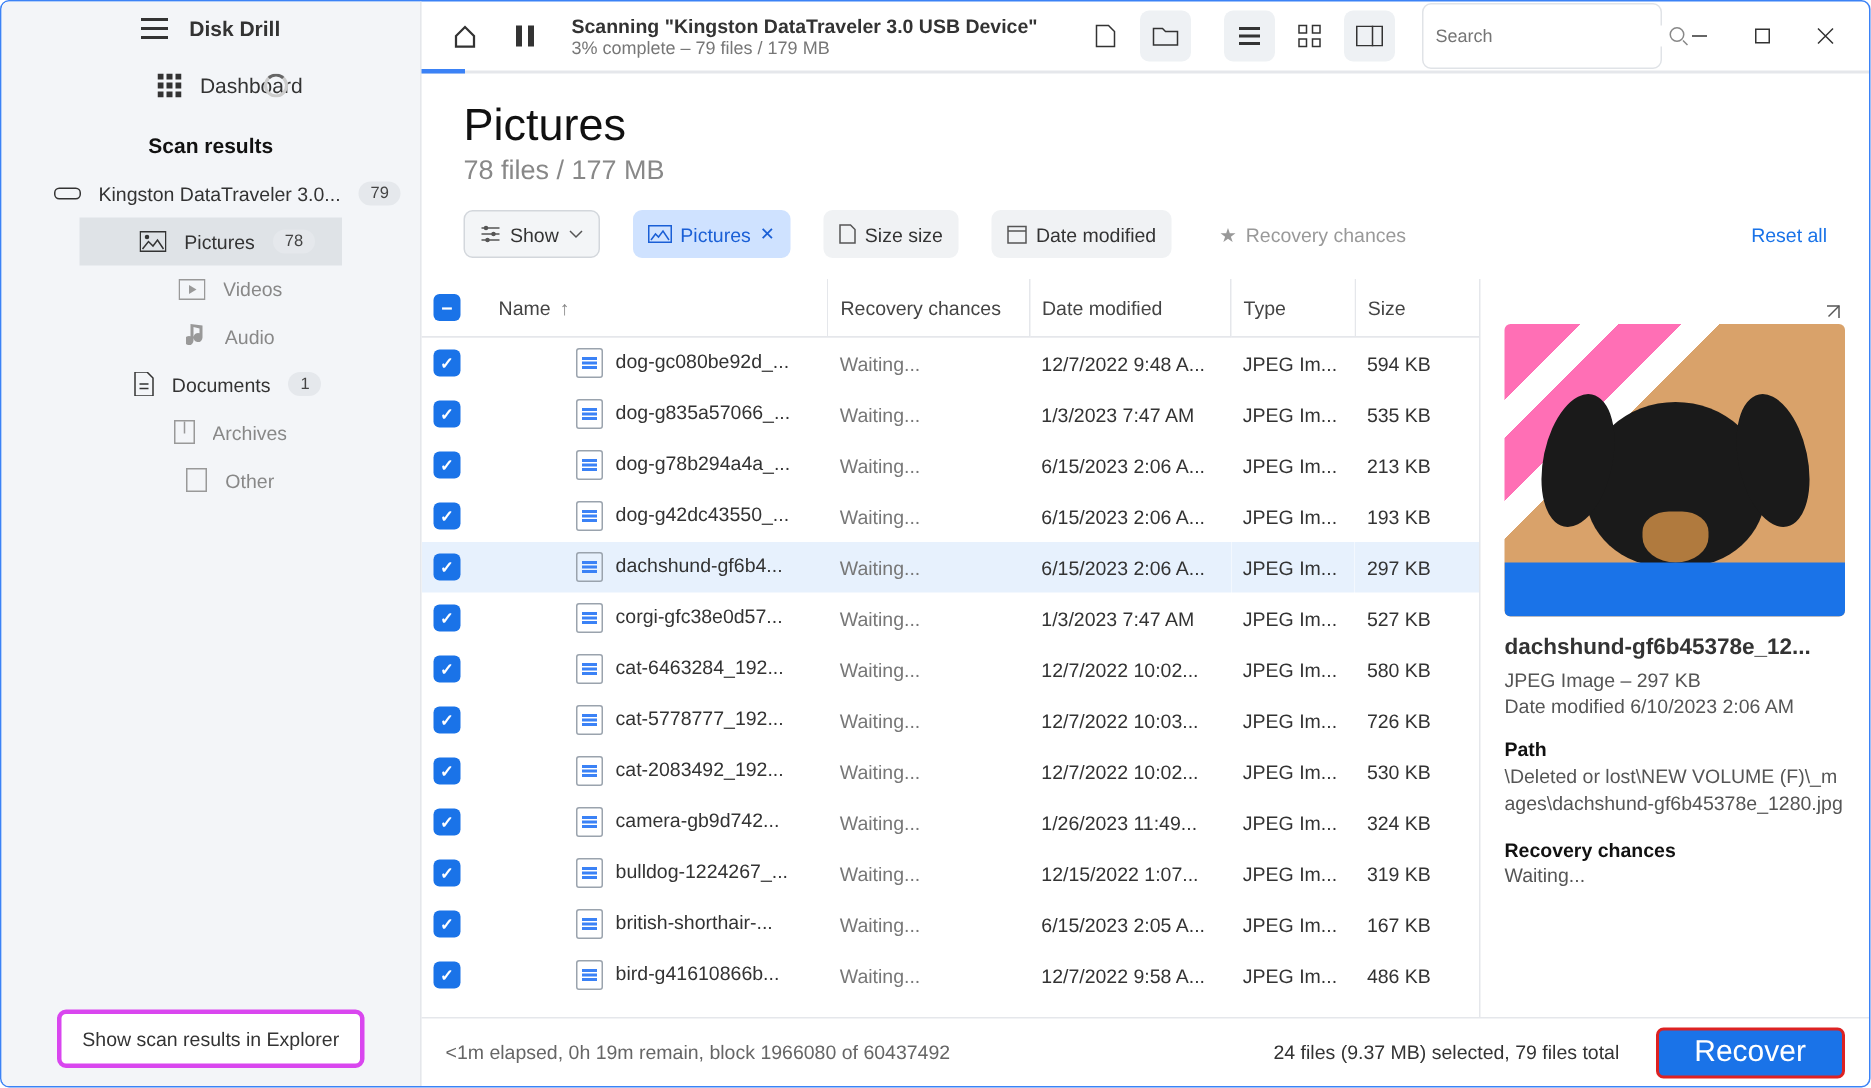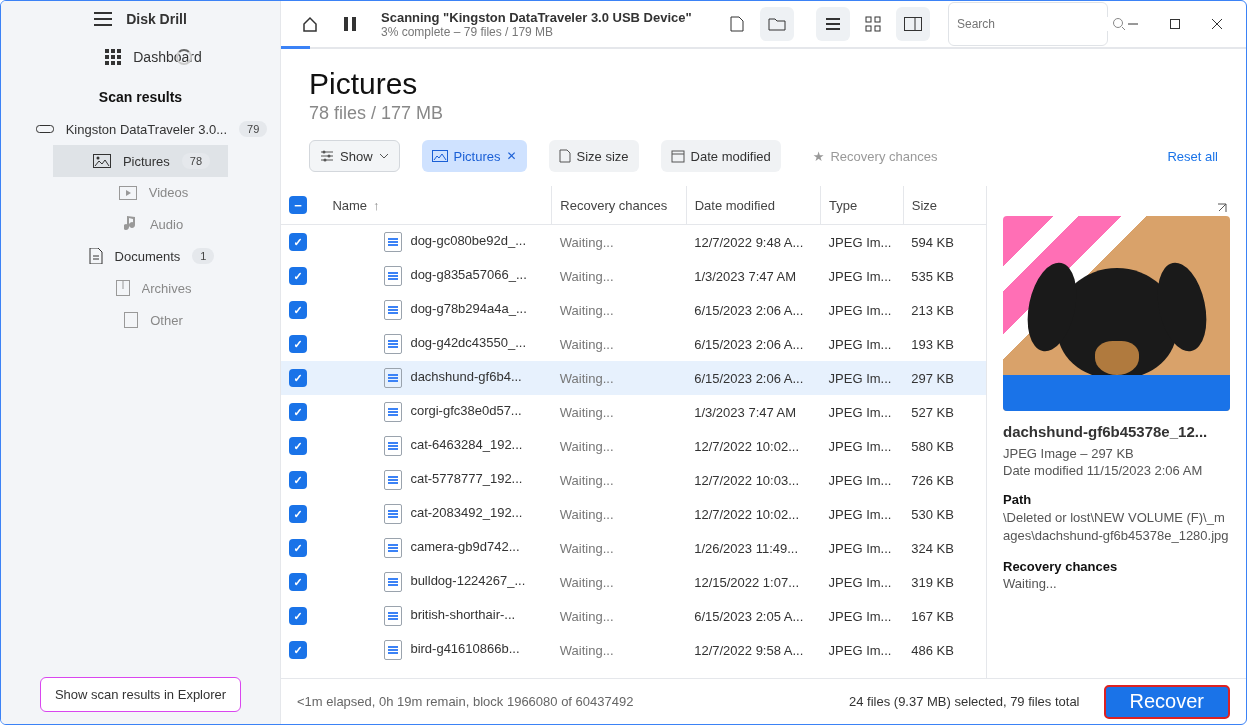--- a/index.html
+++ b/index.html
@@ -11,21 +11,21 @@
 .sb-item { display:flex; align-items:center; gap:12px; padding:8px 14px 8px 40px; cursor:pointer; }
 .sb-item.lvl1 { padding-left:40px;}
 .sb-item.lvl2 { padding-left:40px;}
 .sb-item.active { background:#dfe3e7;}
 .sb-item .label { flex:1; overflow:hidden; text-overflow:ellipsis; white-space:nowrap;}
 .sb-item.muted .label { color:#888;}
 .badge { background:#e5e8ec; border-radius:10px; padding:2px 8px; font-size:11px; color:#444; margin-right:4px;}
 .sb-dashboard { display:flex; align-items:center; gap:12px; padding:12px 14px 12px 40px; font-size:14px; cursor:pointer; position:relative;}
 .spinner { width:16px; height:16px; border:2px solid #ccc; border-top-color:#666; border-radius:50%; position:absolute; right:24px; animation:spin 1.2s linear infinite;}
 .sidebar .spacer { flex:1;}
-.sidebar-foot-btn { margin:8px 10px 12px; padding:9px 14px; border:1px solid #d946ef; border-radius:6px; background:#fff; text-align:center; cursor:pointer;}
+.sidebar-foot-btn { margin:8px 10px 12px; padding:9px 14px; border:3px solid #d946ef; border-radius:6px; background:#fff; text-align:center; cursor:pointer;}
 .main { flex:1; display:flex; flex-direction:column;}
 .top-toolbar { display:flex; align-items:center; height:48px; padding:0 12px; gap:6px; border-bottom:2px solid #e5e7eb;}
 .progress-bar { position:relative; height:3px; background:transparent; margin-top:-3px;}
 .progress-bar .fill { position:absolute; left:0; top:0; height:3px; width:3%; background:#3b82f6;}
 .tool-btn { width:34px; height:34px; display:flex; align-items:center; justify-content:center; border-radius:6px; cursor:pointer;}
 .tool-btn.boxed { background:#eef1f4;}
 .scan-info { display:flex; flex-direction:column; margin-left:8px; margin-right:auto; }
 .scan-info .t1 { font-weight:600; font-size:13px;}
 .scan-info .t2 { font-size:12px; color:#777;}
 .search-box { display:flex; align-items:center; width:160px; height:44px; border:1px solid #e0e3e7; border-radius:6px; padding:0 8px; gap:0;}
@@ -447,21 +447,21 @@
             <path d="M12 4L5 11" stroke="#555"></path>
           </svg>
         </span>
     <div class="preview-img">
           <div class="dog"></div>
           <div class="snout"></div>
           <div class="collar"></div>
         </div>
     <div class="d-title">dachshund-gf6b45378e_12...</div>
     <div class="d-line">JPEG Image – 297 KB</div>
-    <div class="d-line">Date modified 11/15/2023 2:06 AM</div>
+    <div class="d-line">Date modified 6/10/2023 2:06 AM</div>
     <div class="d-sec-h">Path</div>
     <div class="d-path">\Deleted or lost\NEW VOLUME (F)\_mages\dachshund-gf6b45378e_1280.jpg</div>
     <div class="d-sec-h">Recovery chances</div>
     <div class="d-line">Waiting...</div>
   </div>
  </div>
 
  <div class="status-bar">
    <span class="status-left">&lt;1m elapsed, 0h 19m remain, block 1966080 of 60437492</span>
    <span class="status-right">24 files (9.37 MB) selected, 79 files total</span>

